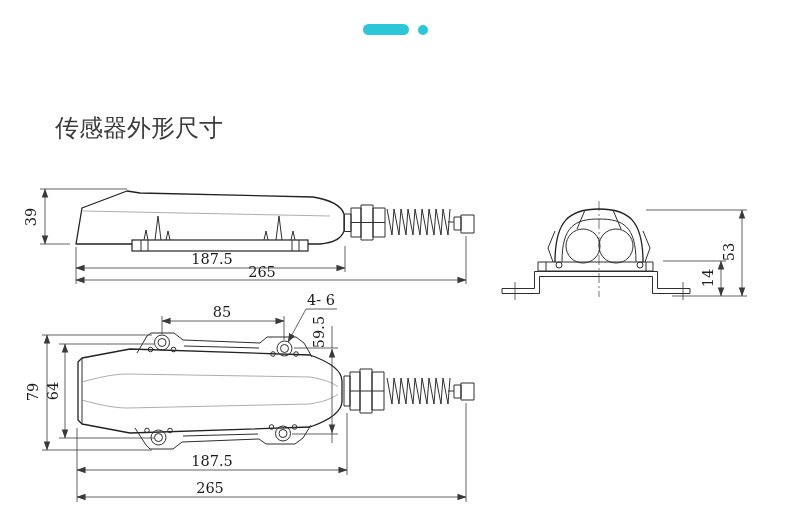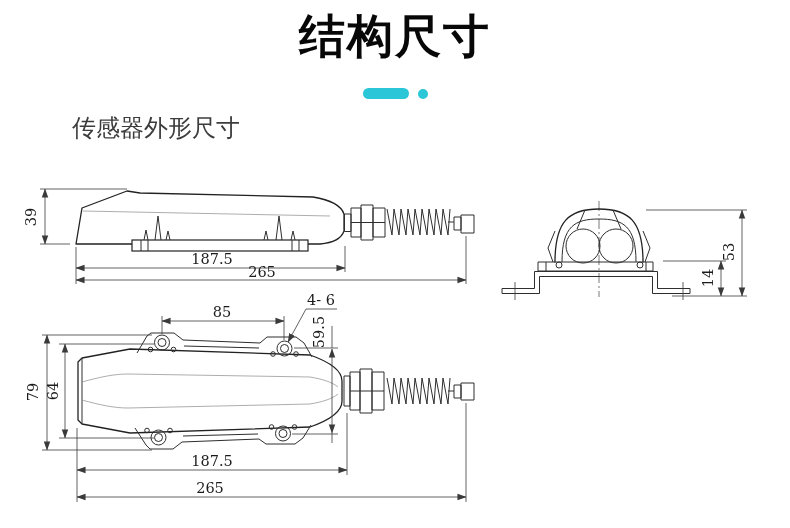--- a/index.html
+++ b/index.html
@@ -9,37 +9,36 @@
   }
   h1.title{
     margin:8px 0 0;text-align:center;font-size:46px;line-height:56px;
     font-weight:900;color:#070707;letter-spacing:2px;
   }
   .underline{display:flex;justify-content:center;align-items:center;gap:9px;margin-top:24px;}
   .pill{width:46px;height:11px;border-radius:6px;display:inline-block;}
   .dot{width:10px;height:10px;border-radius:50%;display:inline-block;}
   .subrow{
     position:absolute;top:112px;left:0;right:0;display:flex;justify-content:space-between;
-    padding:0 53px 0 72px;font-size:24px;color:#3c3c3c;font-weight:500;
+    padding:0 53px 0 55px;font-size:24px;color:#3c3c3c;font-weight:500;
   }
   svg.drawing{position:absolute;top:160px;left:0;}
   
   .out{stroke:#222;stroke-width:1.3;fill:none;stroke-linejoin:round;stroke-linecap:round;}
   .det{stroke:#2e2e2e;stroke-width:1;fill:none;stroke-linejoin:round;}
   .thin{stroke:#8a8a8a;stroke-width:.7;fill:none;}
   .dim{stroke:#3a3a3a;stroke-width:.8;fill:none;}
   .mask{fill:#ffffff;stroke:#222;stroke-width:1.2;}
   .cl{stroke:#555;stroke-width:.8;fill:none;stroke-dasharray:10 3 2 3;}
   text.dimtxt{font-family:"DejaVu Serif","Liberation Serif",serif;font-size:14.5px;fill:#1b1b1b;}
 </style>
 </head>
 <body>
 
 <div class="title-wrap">
-  <h1 class="title">结构尺寸</h1>
   <div class="underline">
     <span class="pill" style="background-color: rgb(43, 198, 215);"></span>
     <span class="dot" style="background-color: rgb(43, 198, 215);"></span>
   </div>
 </div>
 
 <div class="subrow">
   <div>传感器外形尺寸</div>
 </div>
 

